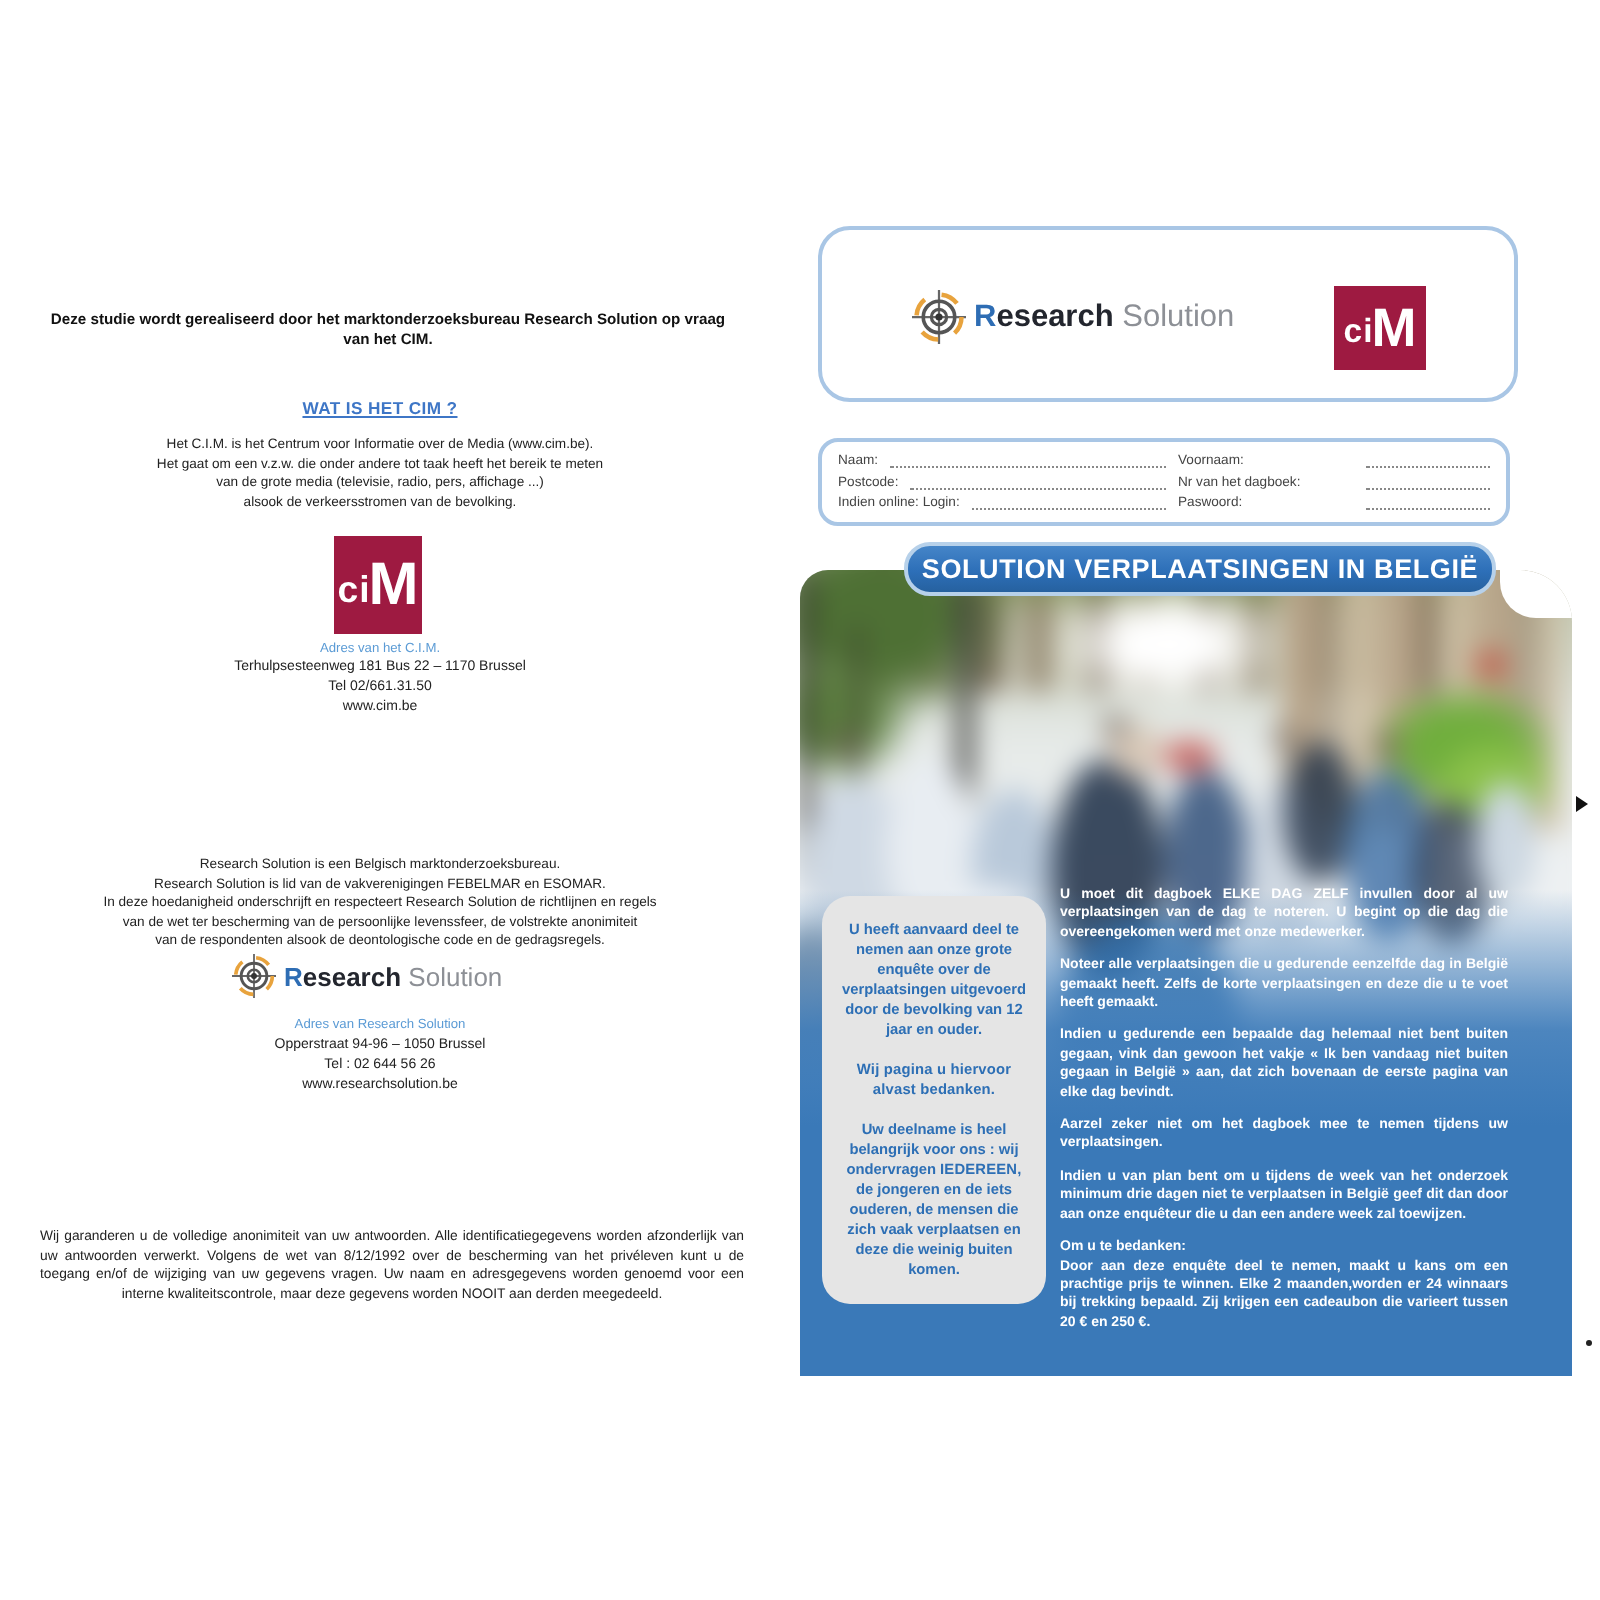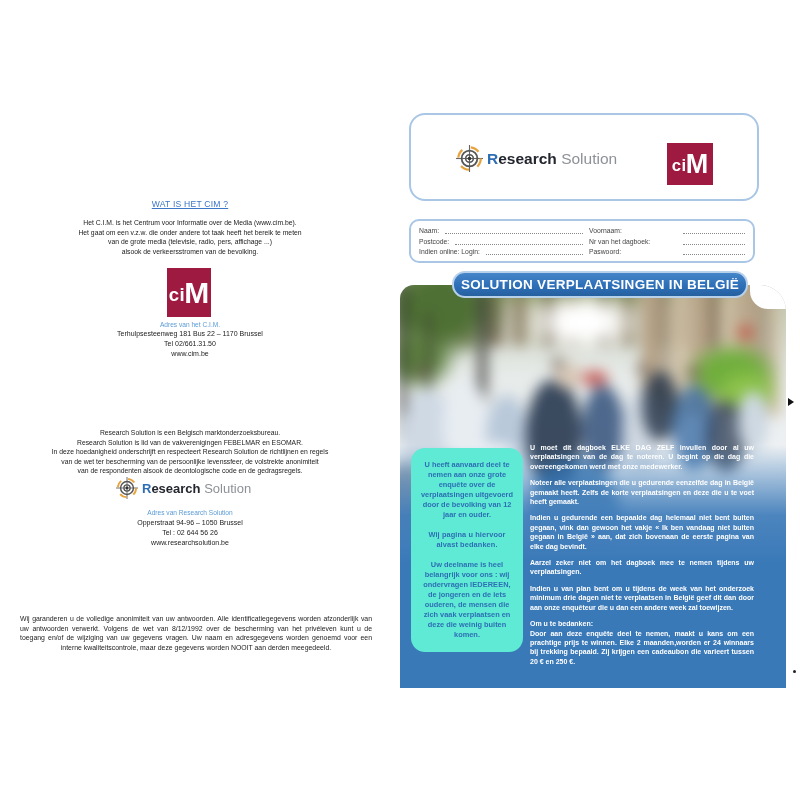--- a/index.html
+++ b/index.html
@@ -2,21 +2,21 @@
 <html><head>
 <meta charset="utf-8">
 <style>
   html,body{margin:0;padding:0;}
   body{width:800px;height:800px;background:#ffffff;font-family:"Liberation Sans",sans-serif;position:relative;overflow:hidden;}
   .abs{position:absolute;}
   .canvas{position:absolute;inset:0;background:#fff;}
 
   
   .lp-intro{left:18px;top:155px;width:352px;font-size:7.6px;font-weight:bold;color:#111;text-align:center;line-height:10px;}
-  .lp-h{width:352px;left:14px;text-align:center;font-weight:normal;font-size:8.6px;color:#3e76c6;text-decoration:underline;letter-spacing:.2px;}
+  .lp-h{width:352px;left:14px;text-align:center;font-weight:bold;font-size:8.6px;color:#3e76c6;text-decoration:underline;letter-spacing:.2px;}
   .lp-lines{width:352px;left:14px;text-align:center;font-size:6.8px;color:#222;line-height:9.6px;}
   .cim-logo{background:#9e1a41;color:#fff;display:flex;align-items:center;justify-content:center;font-weight:bold;}
   .cim-logo .ci{font-size:.62em;letter-spacing:.5px;margin-top:.28em;}
   .cim-logo .m{font-size:1em;margin-left:-1px;}
   .addr-label{width:352px;left:14px;text-align:center;font-size:6.6px;color:#5b9bd5;}
   .addr-line{width:352px;left:14px;text-align:center;font-size:7px;color:#222;}
   .lp-privacy{left:20px;top:614px;width:352px;font-size:6.9px;color:#222;line-height:9.6px;text-align:justify;text-align-last:center;}
 
   
   .rs-logo{display:flex;align-items:center;gap:4px;}
@@ -37,36 +37,37 @@
   .banner{left:452px;top:271px;width:296px;height:27px;background:linear-gradient(180deg,#4585c8 0%,#2d6fb8 55%,#26619f 100%);border:2px solid #b7d1ea;border-radius:13px;display:flex;align-items:center;justify-content:center;z-index:6;box-sizing:border-box;}
   .banner span{color:#fff;font-weight:bold;font-size:13.5px;letter-spacing:.3px;white-space:nowrap;}
 
   .bleed{left:400px;top:285px;width:386px;height:403px;}
   .photo{position:absolute;left:0;top:0;width:386px;height:285px;border-radius:14px 26px 0 0;overflow:hidden;background:#e8ecee;}
   .blur-layer{position:absolute;inset:-14px;filter:blur(7px);}
   .blur-layer div{position:absolute;border-radius:50%;}
   .photo-notch{position:absolute;right:-2px;top:-4px;width:38px;height:28px;background:#fff;border-bottom-left-radius:18px;z-index:3;}
   .blue-fill{position:absolute;left:0;top:160px;width:386px;height:243px;background:linear-gradient(180deg,rgba(58,121,184,0) 0%,rgba(58,121,184,.88) 70px,#3a79b8 118px);z-index:2;}
 
-  .intro-box{position:absolute;left:11px;top:163px;width:112px;min-height:198px;background:#5eead4;border-radius:14px;z-index:4;padding:12px 7px;box-sizing:border-box;text-align:center;color:#2d6fb5;font-size:7.4px;font-weight:bold;line-height:10px;}
+  .intro-box{position:absolute;left:11px;top:163px;width:112px;min-height:198px;background:#e5e5e5;border-radius:14px;z-index:4;padding:12px 7px;box-sizing:border-box;text-align:center;color:#2d6fb5;font-size:7.4px;font-weight:bold;line-height:10px;}
   .intro-box p{margin:0 0 10px 0;}
   .intro-box .heavy{font-weight:900;letter-spacing:.1px;}
 
   .instr-col{position:absolute;left:130px;top:158px;width:224px;z-index:4;color:#fff;font-size:7px;font-weight:bold;line-height:9.4px;text-align:justify;}
   .instr-col p{margin:0 0 7px 0;}
   .instr-col .head{margin:0;}
 
   .mark-tri{left:788px;top:398px;width:6px;height:8px;background:#111;clip-path:polygon(0 0,100% 50%,0 100%);}
   .mark-dot{left:793px;top:670px;width:3px;height:3px;background:#222;border-radius:50%;}
 </style>
 </head>
 <body>
 
 <div class="canvas">
 
+  <div class="abs lp-intro">Deze studie wordt gerealiseerd door het marktonderzoeksbureau Research Solution op vraag van het CIM.</div>
 
   <div class="abs lp-h" style="top:199px;">WAT IS HET CIM ?</div>
   <div class="abs lp-lines" style="top:218px;">
     <div>Het C.I.M. is het Centrum voor Informatie over de Media (www.cim.be).</div>
     <div>Het gaat om een v.z.w. die onder andere tot taak heeft het bereik te meten</div>
     <div>van de grote media (televisie, radio, pers, affichage ...)</div>
     <div>alsook de verkeersstromen van de bevolking.</div>
   </div>
 
   <div class="abs cim-logo" style="left:167px;top:268px;width:44px;height:49px;font-size:30px;">

